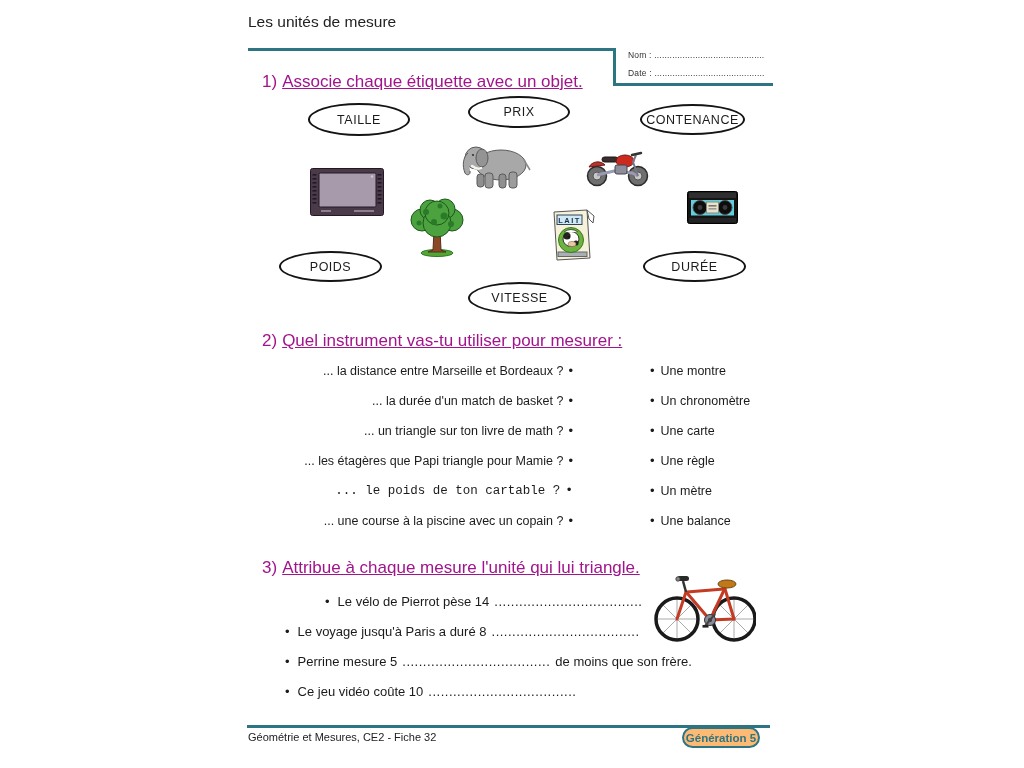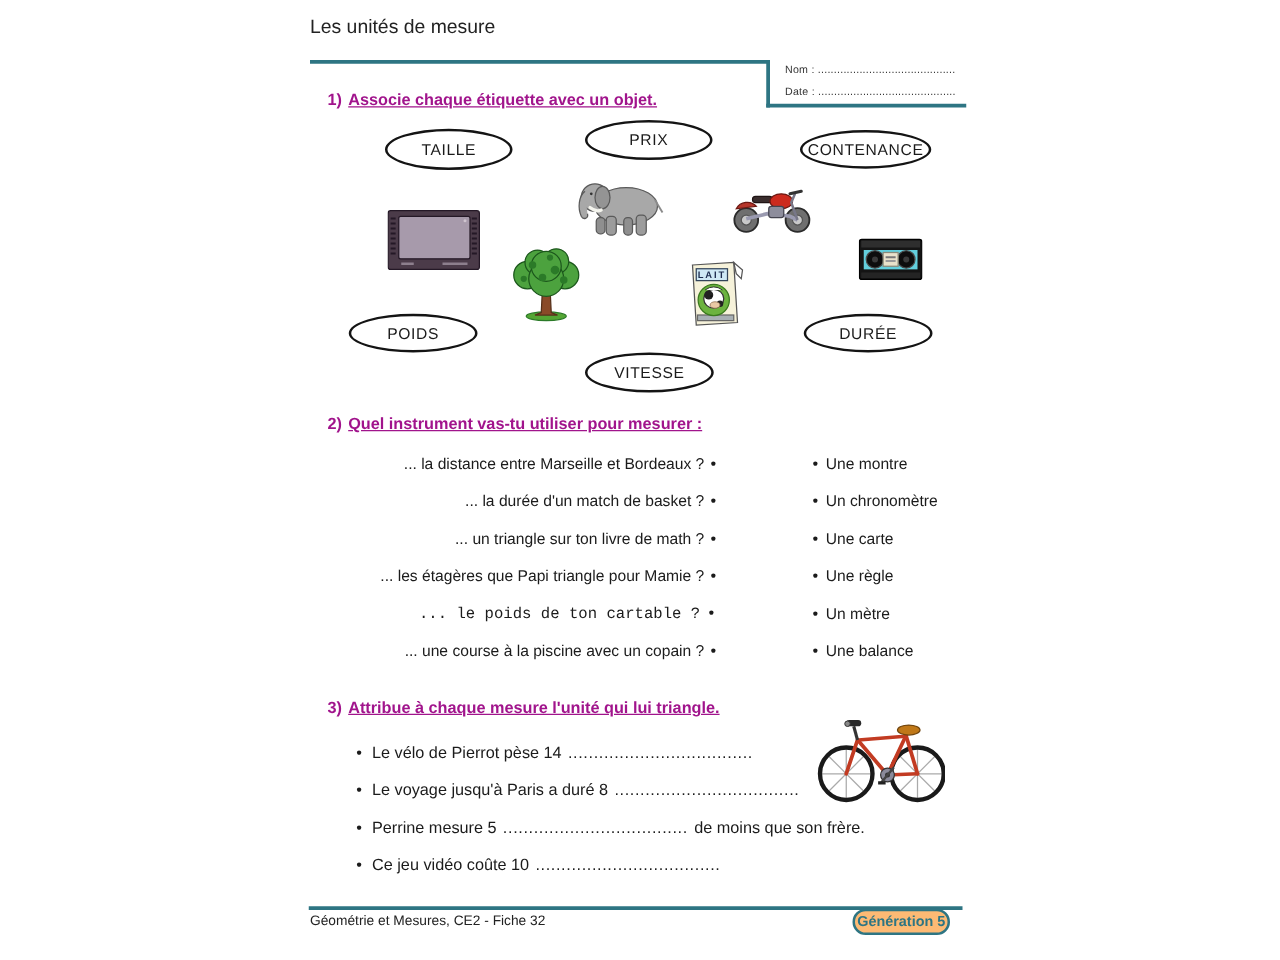--- a/index.html
+++ b/index.html
@@ -12,21 +12,21 @@
   .abs { position:absolute; }
 
   .page-title { left:248px; top:13px; font-size:15.5px; color:#222; }
 
   .teal { background:#2E7583; }
   .hb-line-top  { left:248px; top:48px; width:368px; height:3px; }
   .hb-line-vert { left:613px; top:48px; width:3px; height:38px; }
   .hb-line-bot  { left:613px; top:83px; width:160px; height:3px; }
   .hb-row { left:628px; font-size:8.5px; color:#333; white-space:nowrap; letter-spacing:0.2px; }
 
-  .sec-head { font-size:13px; font-weight:bold; color:#A1148C; white-space:nowrap; }
+  .sec-head { font-size:17px; font-weight:normal; color:#A1148C; white-space:nowrap; }
   .sec-head .num { margin-right:5px; }
   .sec-head .txt { text-decoration:underline; }
 
   .oval {
     position:absolute; border:2px solid #141414; border-radius:50%;
     background:#fff; display:flex; align-items:center; justify-content:center;
     font-size:12.5px; color:#1b1b1b; letter-spacing:0.5px;
   }
 
   .q-row { left:248px; width:325px; text-align:right; font-size:12.5px; white-space:nowrap; }
@@ -221,21 +221,21 @@
 <div class="abs a-row" style="top:393px;"><span class="mdot">•</span><span>Un chronomètre</span></div>
 <div class="abs a-row" style="top:423px;"><span class="mdot">•</span><span>Une carte</span></div>
 <div class="abs a-row" style="top:453px;text-align:center;"><span class="mdot">•</span><span>Une règle</span></div>
 <div class="abs a-row" style="top:483px;"><span class="mdot">•</span><span>Un mètre</span></div>
 <div class="abs a-row" style="top:513px;"><span class="mdot">•</span><span>Une balance</span></div>
 
 <div class="abs sec-head" style="left:262px; top:558px;">
   <span class="num">3)</span><span class="txt">Attribue à chaque mesure l'unité qui lui triangle.</span>
 </div>
 
-<div class="abs s3-row" style="top:594px;">
+<div class="abs s3-row" style="top:594px;margin-left:40px;">
   <span class="mdot">•</span><span>Le vélo de Pierrot pèse 14</span><span class="dots">....................................</span><span class="suffix"></span>
 </div>
 <div class="abs s3-row" style="top:624px;">
   <span class="mdot">•</span><span>Le voyage jusqu'à Paris a duré 8</span><span class="dots">....................................</span><span class="suffix"></span>
 </div>
 <div class="abs s3-row" style="top:654px;">
   <span class="mdot">•</span><span>Perrine mesure 5</span><span class="dots">....................................</span><span class="suffix">de moins que son frère.</span>
 </div>
 <div class="abs s3-row" style="top:684px;">
   <span class="mdot">•</span><span>Ce jeu vidéo coûte 10</span><span class="dots">....................................</span><span class="suffix"></span>

